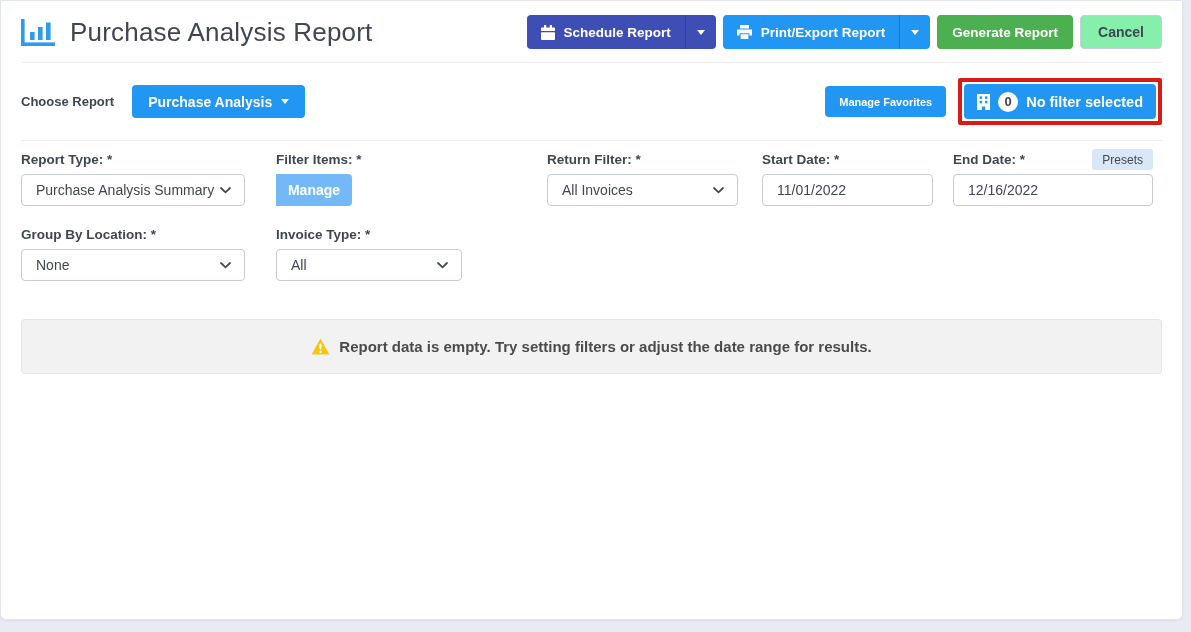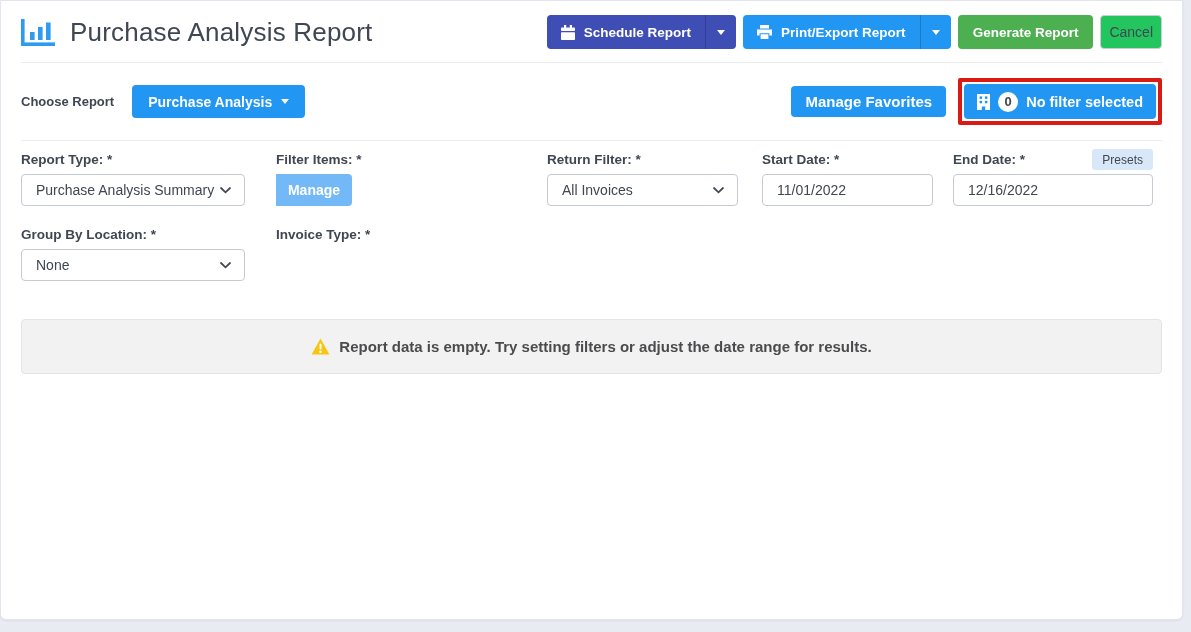--- a/index.html
+++ b/index.html
@@ -32,39 +32,39 @@
   .btn .main { display:flex; align-items:center; gap:9px; padding:0 14px; height:100%; }
   .btn .caret-sec {
     display:flex; align-items:center; justify-content:center;
     width:31px; height:100%;
     border-left:1px solid rgba(0,0,0,.18);
   }
   .btn-indigo { background:#3f4eb5;text-align:center; }
   .btn-blue   { background:#2196f3; }
   .btn-green  { background:#4caf50; padding:0 15px; }
   .btn-cancel {
-    background:#22c55e; border:1px solid #c9ced8; color:#3f4752;
-    font-weight:400; font-size:14px; padding:0 8px;
+    background:#86efac; border:1px solid #c9ced8; color:#3f4752;
+    font-weight:700; font-size:14px; padding:0 17px;
   }
 
   .divider { height:1px; background:#ebedf1; margin:0 20px; }
 
   
   .report-bar { display:flex; justify-content:space-between; align-items:center; padding:15px 20px; }
   .rb-left { display:flex; align-items:center; gap:18px; }
   .choose-label { font-size:13px; font-weight:bold; color:#3f4752; }
   .pa-btn {
     background:#2196f3; color:#fff; border:none; border-radius:4px; cursor:pointer;
     height:33px; padding:0 16px; font-family:inherit; font-size:14px; font-weight:bold;
     display:inline-flex; align-items:center; gap:9px;
   }
   .rb-right { display:flex; align-items:center; gap:12px; }
   .fav-btn {
     background:#2196f3; color:#fff; border:none; border-radius:4px; cursor:pointer;
-    height:31px; padding:0 14px; font-family:inherit; font-size:15px; font-weight:bold;
+    height:31px; padding:0 14px; font-family:inherit; font-size:11px; font-weight:bold;
   }
   .red-box { border:4px solid #da1a15; padding:2px; border-radius:2px; }
   .filter-btn {
     background:#2196f3; color:#fff; border:none; border-radius:4px; cursor:pointer;
     height:35px; padding:0 13px; font-family:inherit; font-size:14.5px; font-weight:bold;
     display:inline-flex; align-items:center; gap:8px;
   }
   .badge {
     width:20px; height:20px; border-radius:50%; background:#fff;
     color:#3f4752; font-size:13px; font-weight:bold;
@@ -288,20 +288,28 @@
                 <path d="M1 1l4.5 4.3L10 1" stroke="#444b55" stroke-width="1.8" fill="none" stroke-linecap="round"></path>
               </svg>
           </span>
         </div>
       </div>
 
       <div class="fgroup c2b">
         <div class="flabel-row">
             <span class="flabel">Invoice Type: *</span>
           </div>
+        <div class="select-box">
+          <span>All</span>
+          <span>
+            <svg width="11" height="7" viewBox="0 0 11 7">
+                <path d="M1 1l4.5 4.3L10 1" stroke="#444b55" stroke-width="1.8" fill="none" stroke-linecap="round"></path>
+              </svg>
+          </span>
+        </div>
       </div>
 
     </div>
   </div>
 
   <div class="warn">
     <span>
       <svg width="19" height="17" viewBox="0 0 19 17">
         <path d="M9.5 0.5 L18.4 16.5 H0.6 Z" fill="#f7c512"></path>
         <rect x="8.5" y="5.6" width="2" height="6" rx="1" fill="#fff"></rect>

